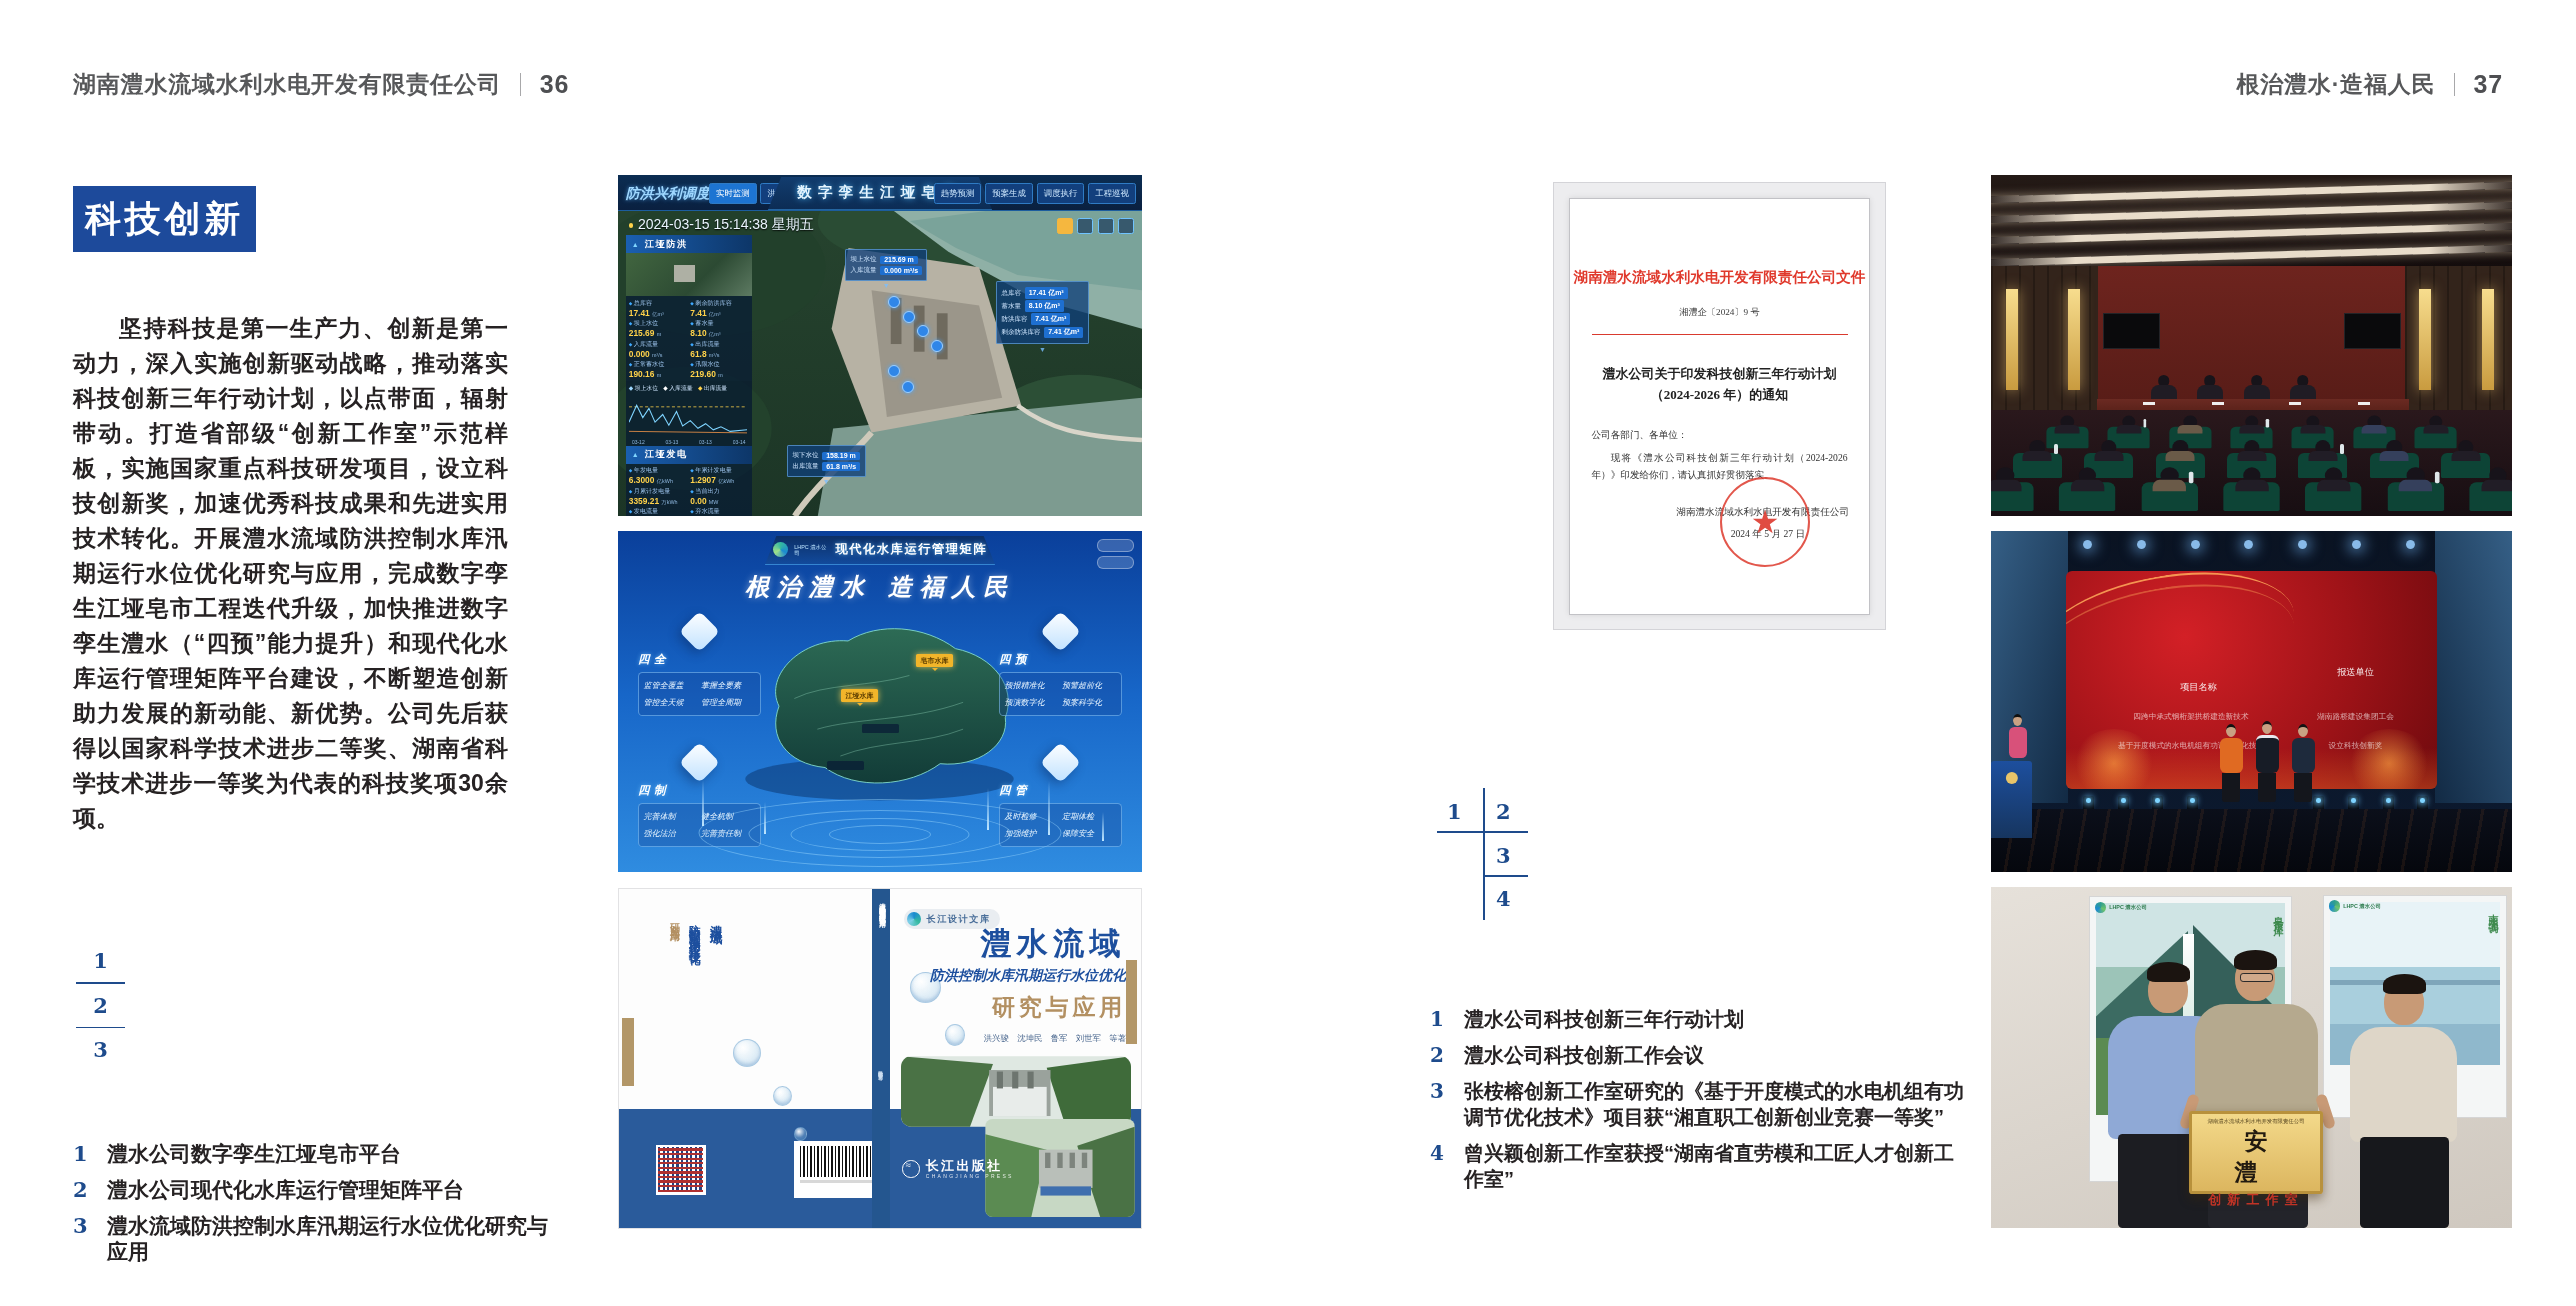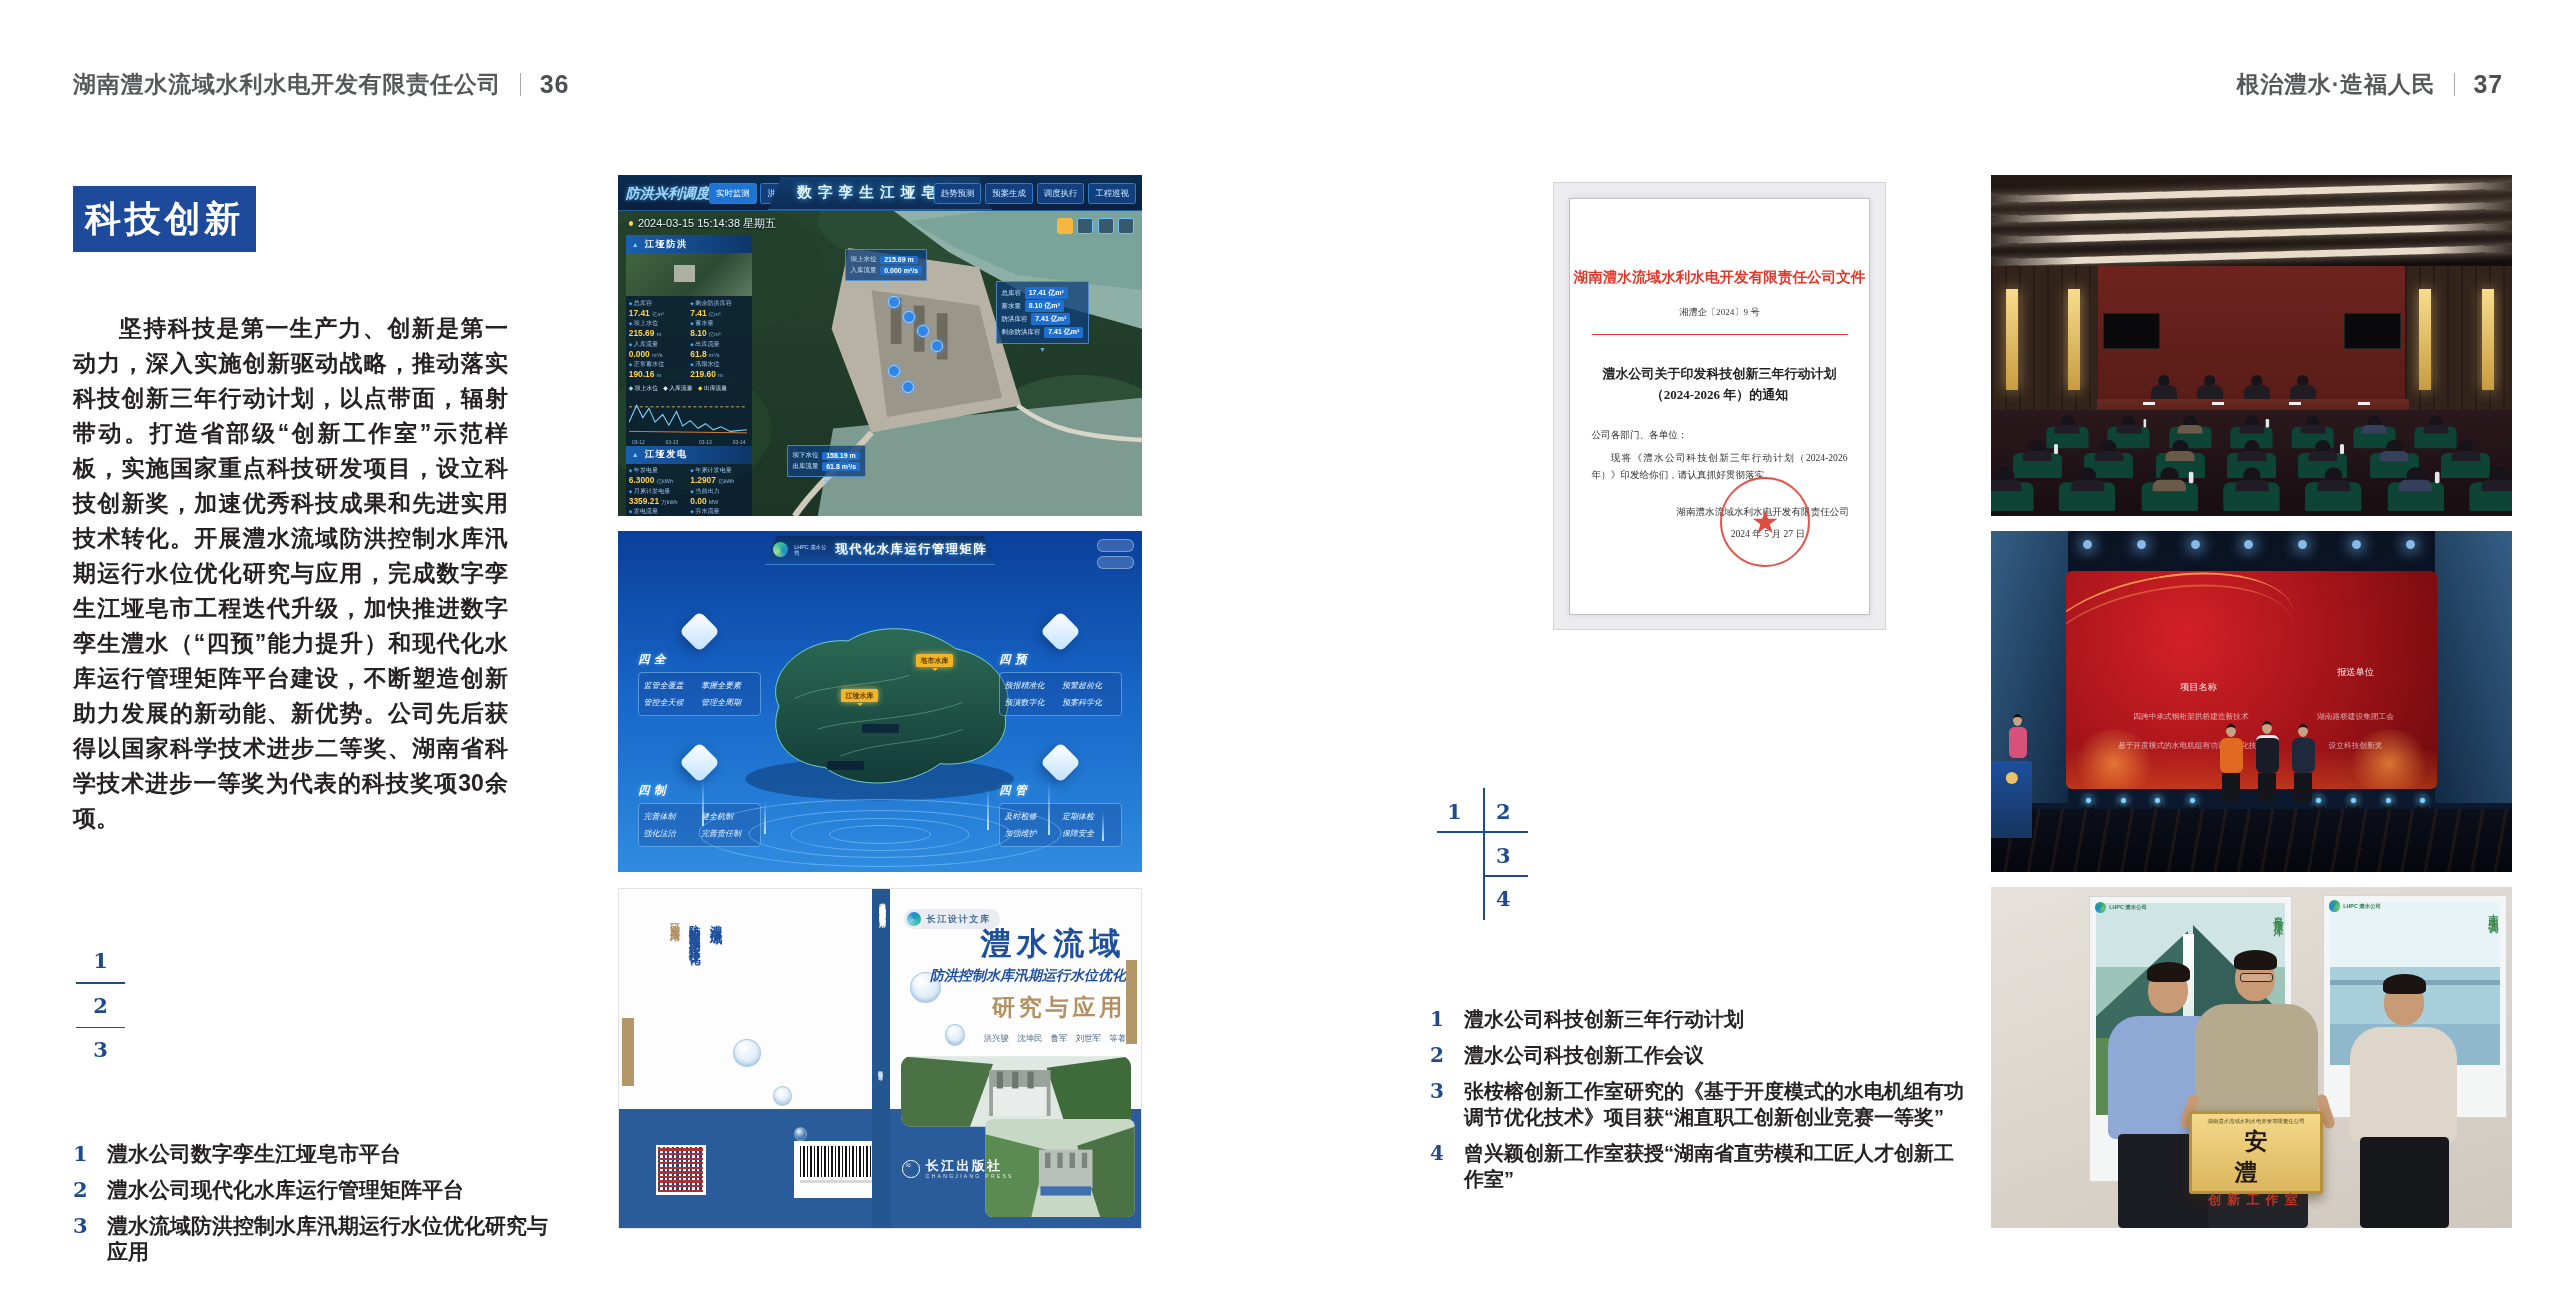--- a/index.html
+++ b/index.html
@@ -49,21 +49,21 @@
             border-bottom:1.5px solid #3fa9ff;display:flex;align-items:center;justify-content:center;
             color:#e3f4ff;font-weight:bold;font-size:14.6px;letter-spacing:6.1px;
             text-shadow:0 0 6.1px rgba(80,190,255,.9);}
   .tw-mod{position:absolute;left:7.7px;top:10px;color:#9fd8ff;font-size:14px;font-weight:bold;
           font-style:italic;text-shadow:0 0 4.6px rgba(90,180,255,.8);}
   .tw-tabs{position:absolute;top:8.4px;display:flex;gap:3.8px;}
   .tw-tabs.tl{left:91px;} .tw-tabs.tr{right:6.1px;}
   .tw-tab{height:18.4px;padding:0 6.1px;line-height:18.4px;font-size:8.4px;color:#cfe9ff;
           background:#123f7d;border:0.8px solid #2f7bc4;border-radius:2.3px;white-space:nowrap;}
   .tw-tab.on{background:#1d74d2;color:#fff;}
-  .tw-time{position:absolute;left:10.7px;top:41px;font-size:11px;color:#eaf6ff;
+  .tw-time{position:absolute;left:10.7px;top:41px;font-size:14px;color:#eaf6ff;
            text-shadow:0 0.8px 1.5px #000;}
   .tw-time::before{content:"";display:inline-block;width:4.6px;height:4.6px;border-radius:50%;
            background:#ffd24a;margin-right:4.6px;vertical-align:1.5px;}
   .tw-icons{position:absolute;right:7.7px;top:43px;display:flex;gap:4.6px;}
   .tw-ic{width:14px;height:14px;border:0.8px solid #6fc3ff;border-radius:2.3px;background:rgba(10,40,80,.6);}
   .tw-ic.y{background:#f5b73f;border-color:#f5b73f;}
   .tw-hud{position:absolute;left:7.7px;top:60px;width:126px;}
   .tw-ph{height:18.4px;background:linear-gradient(90deg,#1a5fb0,#0d3668);display:flex;align-items:center;
          color:#fff;font-size:9.2px;font-weight:bold;padding-left:6.1px;letter-spacing:1.5px;}
   .tw-ph::before{content:"▲";font-size:7px;color:#7fd4ff;margin-right:4.6px;}
@@ -515,20 +515,21 @@
   </div>
 
   <div class="fig mx" style="top:531px;">
     <div class="mx-plate">
       <span class="mx-logo"></span>
       <span class="mx-brand">LHPC 澧水公司</span>
       <span class="mx-title">现代化水库运行管理矩阵</span>
     </div>
     <span class="mx-pill" style="top:7.7px;"></span>
     <span class="mx-pill" style="top:24.6px;"></span>
+    <div class="mx-slogan">根治澧水 造福人民</div>
 
     <svg class="mx-map" width="293" height="192" viewBox="0 0 382 250">
       <defs>
           <linearGradient id="gmap" x1="0" y1="0" x2="0" y2="1">
         <stop offset="0" stop-color="#2d6b55"></stop>
             <stop offset="1" stop-color="#123c38"></stop>
           </linearGradient>
         </defs>
       <ellipse cx="191" cy="215" rx="175" ry="28" fill="rgba(7,42,94,.45)"></ellipse>
       <path d="M60,120 C40,80 90,30 150,35 C190,10 250,15 290,45 C340,55 370,95 355,135

